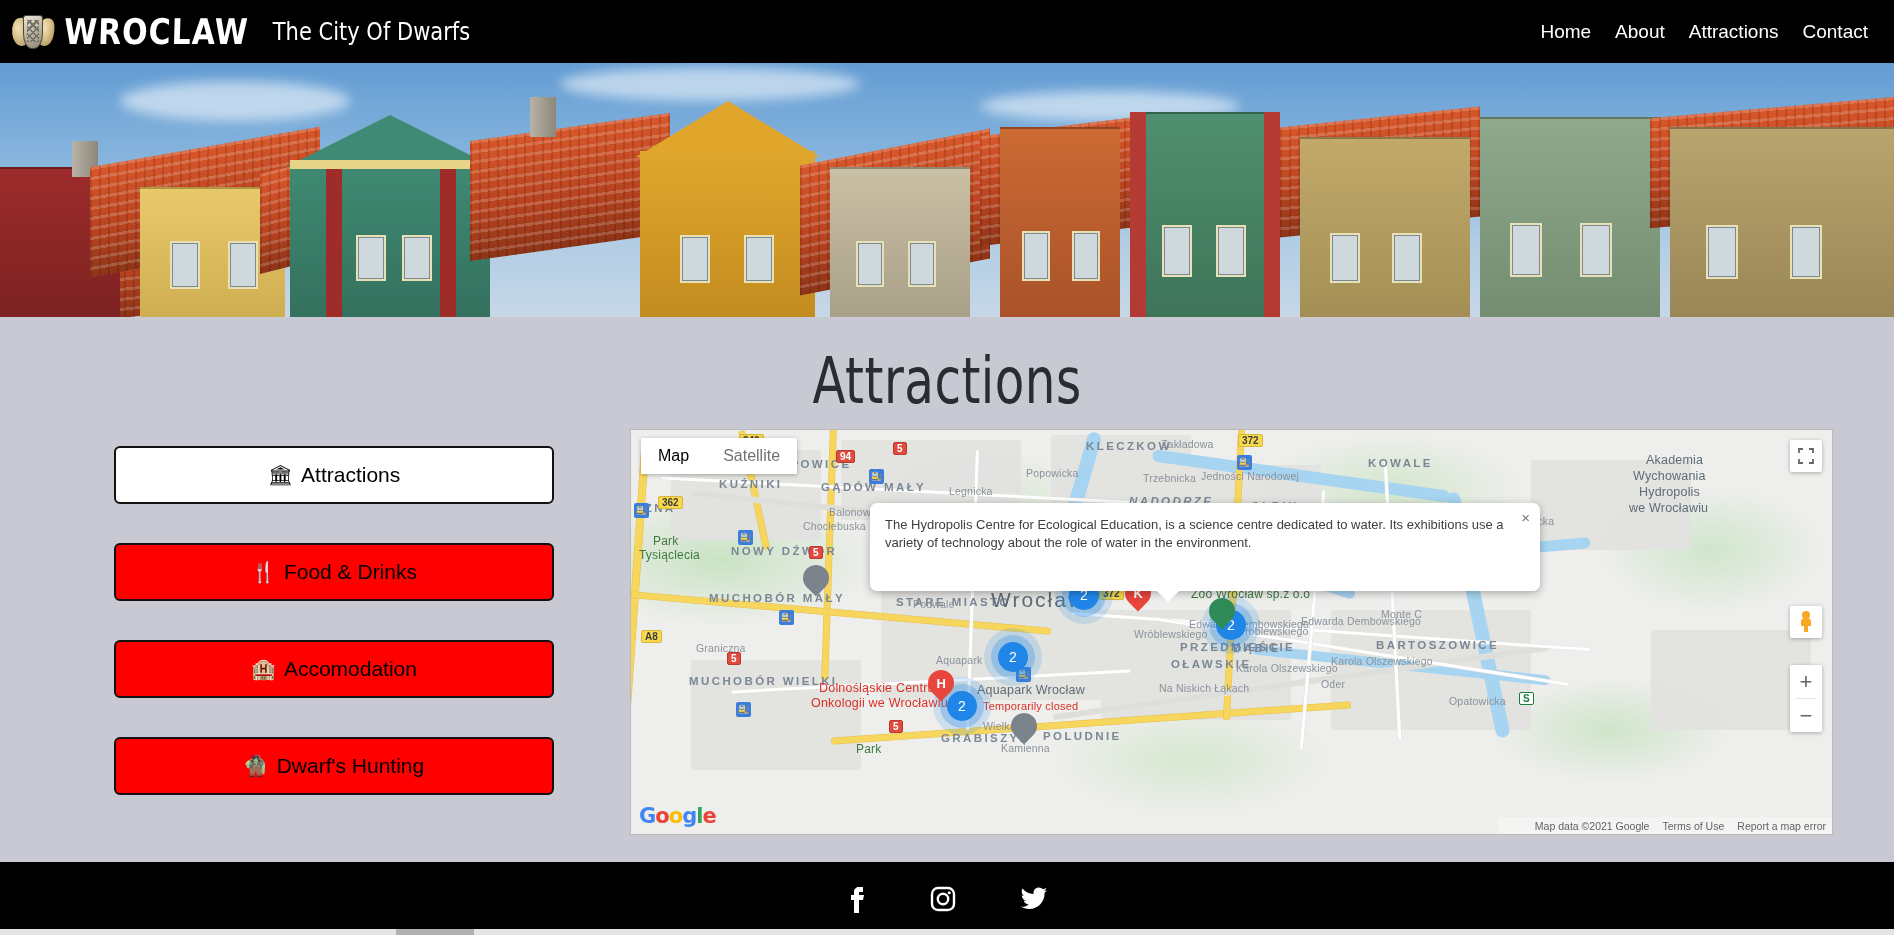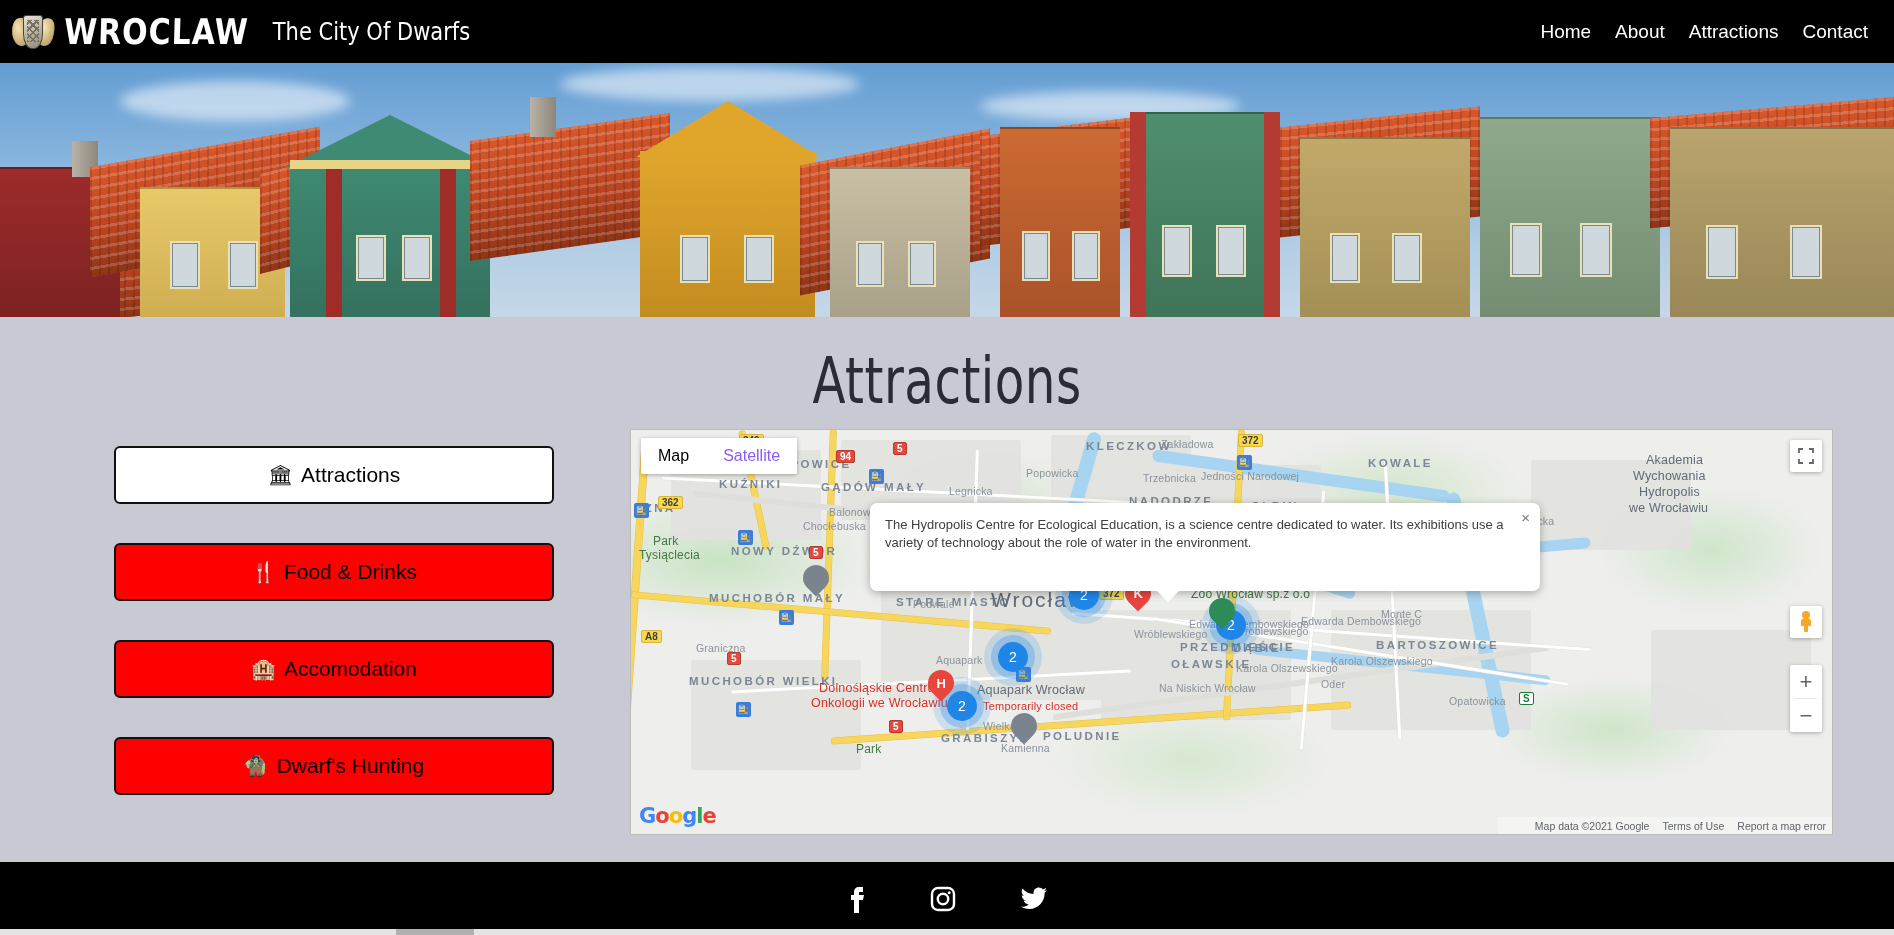--- a/index.html
+++ b/index.html
@@ -192,21 +192,21 @@
 
   .maptypectl {
     position: absolute; left: 10px; top: 8px; display: flex;
     box-shadow: 0 1px 4px rgba(0,0,0,.3); border-radius: 2px; overflow: hidden;
     background: #fff;
   }
   .maptypectl div {
     padding: 9px 17px; font-size: 16px; cursor: pointer; background:#fff;
   }
   .maptypectl .mt-map { color: #000; font-weight: 500; }
-  .maptypectl .mt-sat { color: #8b5cf6; }
+  .maptypectl .mt-sat { color: #737373; }
 
   .ctl-btn {
     position: absolute; background: #fff; border-radius: 2px;
     box-shadow: 0 1px 4px rgba(0,0,0,.3); cursor: pointer;
     display: flex; align-items: center; justify-content: center;
   }
   .ctl-full { right: 10px; top: 10px; width: 32px; height: 32px; }
   .ctl-peg  { right: 10px; top: 176px; width: 32px; height: 32px; font-size: 22px; }
   .ctl-zoom { right: 10px; top: 235px; width: 32px; height: 67px; flex-direction: column; }
   .ctl-zoom .zbtn { width:32px; height:33px; display:flex; align-items:center;
@@ -393,21 +393,21 @@
       <div class="road" style="left:440px;top:200px;width:520px;height:3px;transform:rotate(4deg);"></div>
       <div class="road" style="left:520px;top:220px;width:420px;height:3px;transform:rotate(9deg);"></div>
       <div class="road" style="left:100px;top:250px;width:400px;height:3px;transform:rotate(-3deg);"></div>
       <div class="road" style="left:680px;top:60px;width:3px;height:260px;transform:rotate(5deg);"></div>
       <div class="road" style="left:760px;top:30px;width:3px;height:280px;transform:rotate(-3deg);"></div>
       <div class="road" style="left:340px;top:20px;width:3px;height:280px;transform:rotate(2deg);"></div>
     </div>
 
     <div id="map-district-labels">
         <div class="maplabel" style="left: 455px; top: 10px;">KLECZKOW</div>
-        <div class="maplabel" style="left: 498px; top: 65px;">NADODRZE</div>
+        <div class="maplabel" style="left: 498px; top: 65px; font-style: italic;">NADODRZE</div>
         <div class="maplabel" style="left: 620px; top: 70px;">OŁBIN</div>
         <div class="maplabel" style="left: 737px; top: 27px;">KOWALE</div>
         <div class="maplabel" style="left: 138px; top: 28px;">POPOWICE</div>
         <div class="maplabel" style="left: 88px; top: 48px;">KUŹNIKI</div>
         <div class="maplabel" style="left: 190px; top: 51px;">GĄDÓW MAŁY</div>
         <div class="maplabel" style="left: 100px; top: 115px;">NOWY DŹWOR</div>
         <div class="maplabel" style="left: 78px; top: 162px;">MUCHOBÓR MAŁY</div>
         <div class="maplabel" style="left: 58px; top: 245px;">MUCHOBÓR WIELKI</div>
         <div class="maplabel" style="left: 265px; top: 166px;">STARE MIASTO</div>
         <div class="maplabel" style="left: 549px; top: 211px;">PRZEDMIEŚCIE</div>
@@ -428,21 +428,21 @@
         <div class="maplabel poi" style="left: 245px; top: 110px;">Wrocławski Park</div>
         <div class="maplabel poi" style="left: 255px; top: 124px;">Przemysłowy</div>
         <div class="maplabel poi" style="left: 1015px; top: 23px;">Akademia</div>
         <div class="maplabel poi" style="left: 1002px; top: 39px;">Wychowania</div>
         <div class="maplabel poi" style="left: 1008px; top: 55px;">Hydropolis</div>
         <div class="maplabel poi" style="left: 998px; top: 71px;">we Wrocławiu</div>
         <div class="maplabel poi" style="left: 346px; top: 253px;">Aquapark Wrocław</div>
         <div class="maplabel red" style="left: 188px; top: 251px;">Dolnośląskie Centrum</div>
         <div class="maplabel red" style="left: 180px; top: 266px;">Onkologii we Wrocławiu</div>
         <div class="maplabel closed" style="left: 352px; top: 270px;">Temporarily closed</div>
-        <div class="maplabel sm" style="left: 528px; top: 252px;">Na Niskich Wrocław</div>
+        <div class="maplabel sm" style="left: 528px; top: 252px;">Na Niskich Łąkach</div>
         <div class="maplabel sm" style="left: 558px; top: 188px;">Edwarda Dembowskiego</div>
         <div class="maplabel sm" style="left: 605px; top: 232px;">Karola Olszewskiego</div>
         <div class="maplabel sm" style="left: 503px; top: 198px;">Wróblewskiego</div>
         <div class="maplabel sm" style="left: 670px; top: 185px;">Edwarda Dembowskiego</div>
         <div class="maplabel sm" style="left: 198px; top: 76px;">Balonowa</div>
         <div class="maplabel sm" style="left: 272px; top: 98px;">Bystrzycka</div>
         <div class="maplabel sm" style="left: 318px; top: 55px;">Legnicka</div>
         <div class="maplabel sm" style="left: 395px; top: 37px;">Popowicka</div>
         <div class="maplabel sm" style="left: 172px; top: 90px;">Chocłebuska</div>
         <div class="maplabel sm" style="left: 65px; top: 212px;">Graniczna</div>

